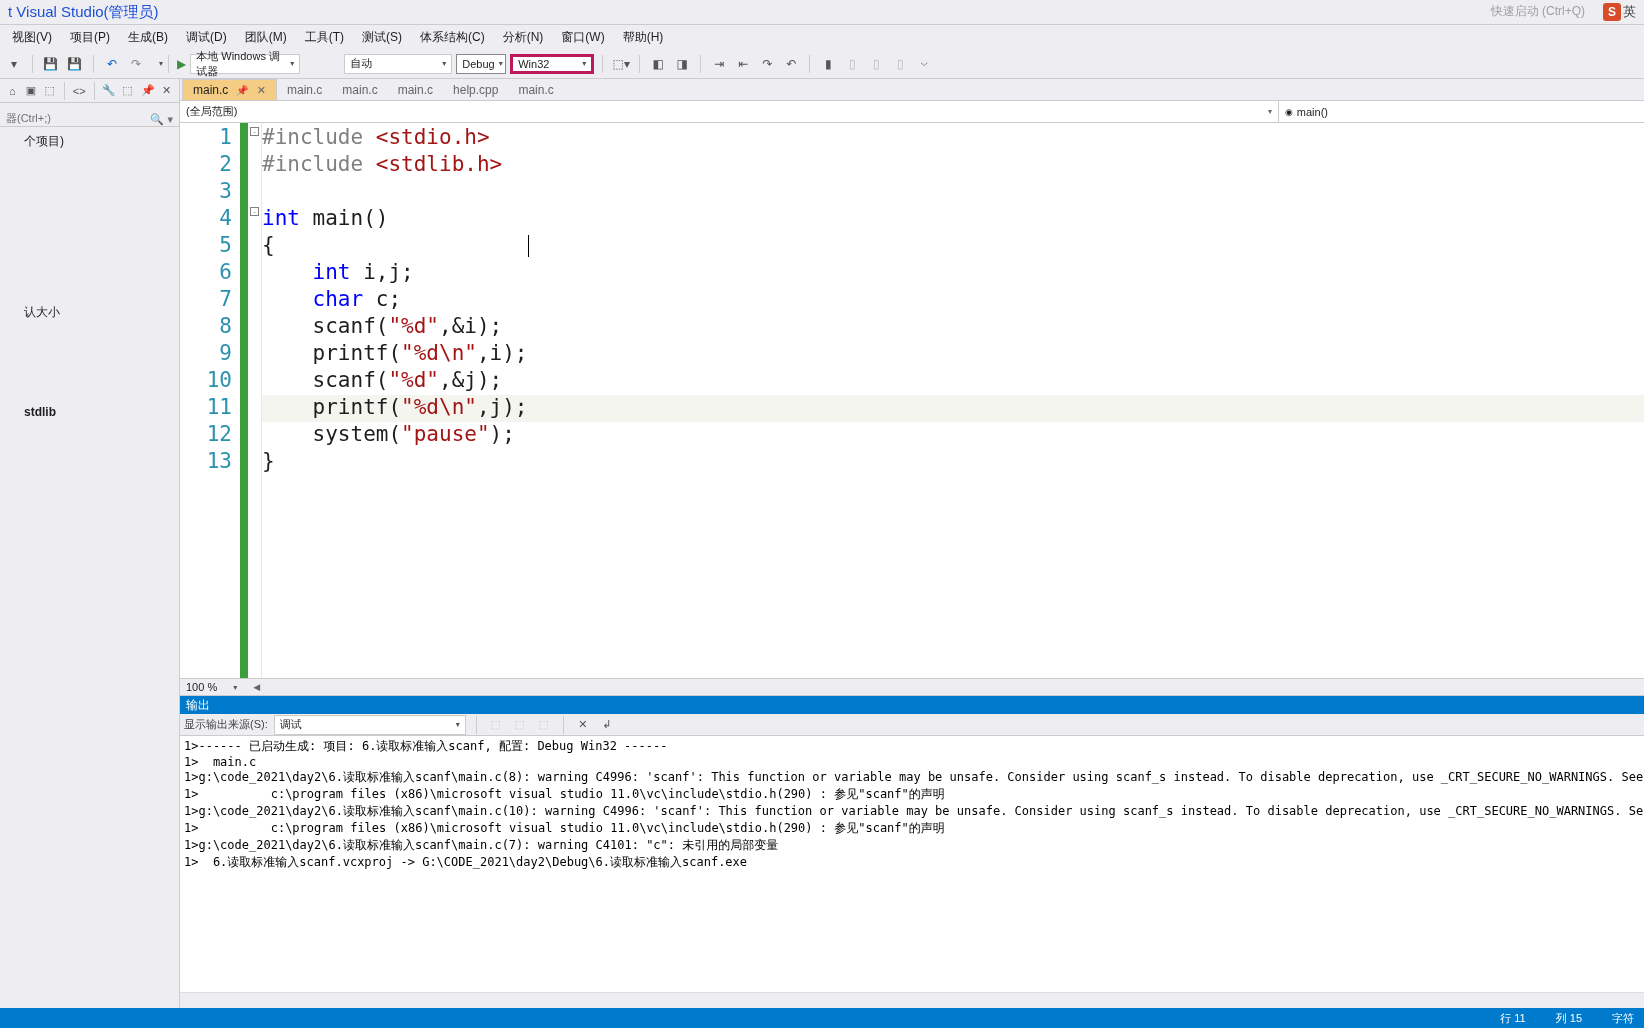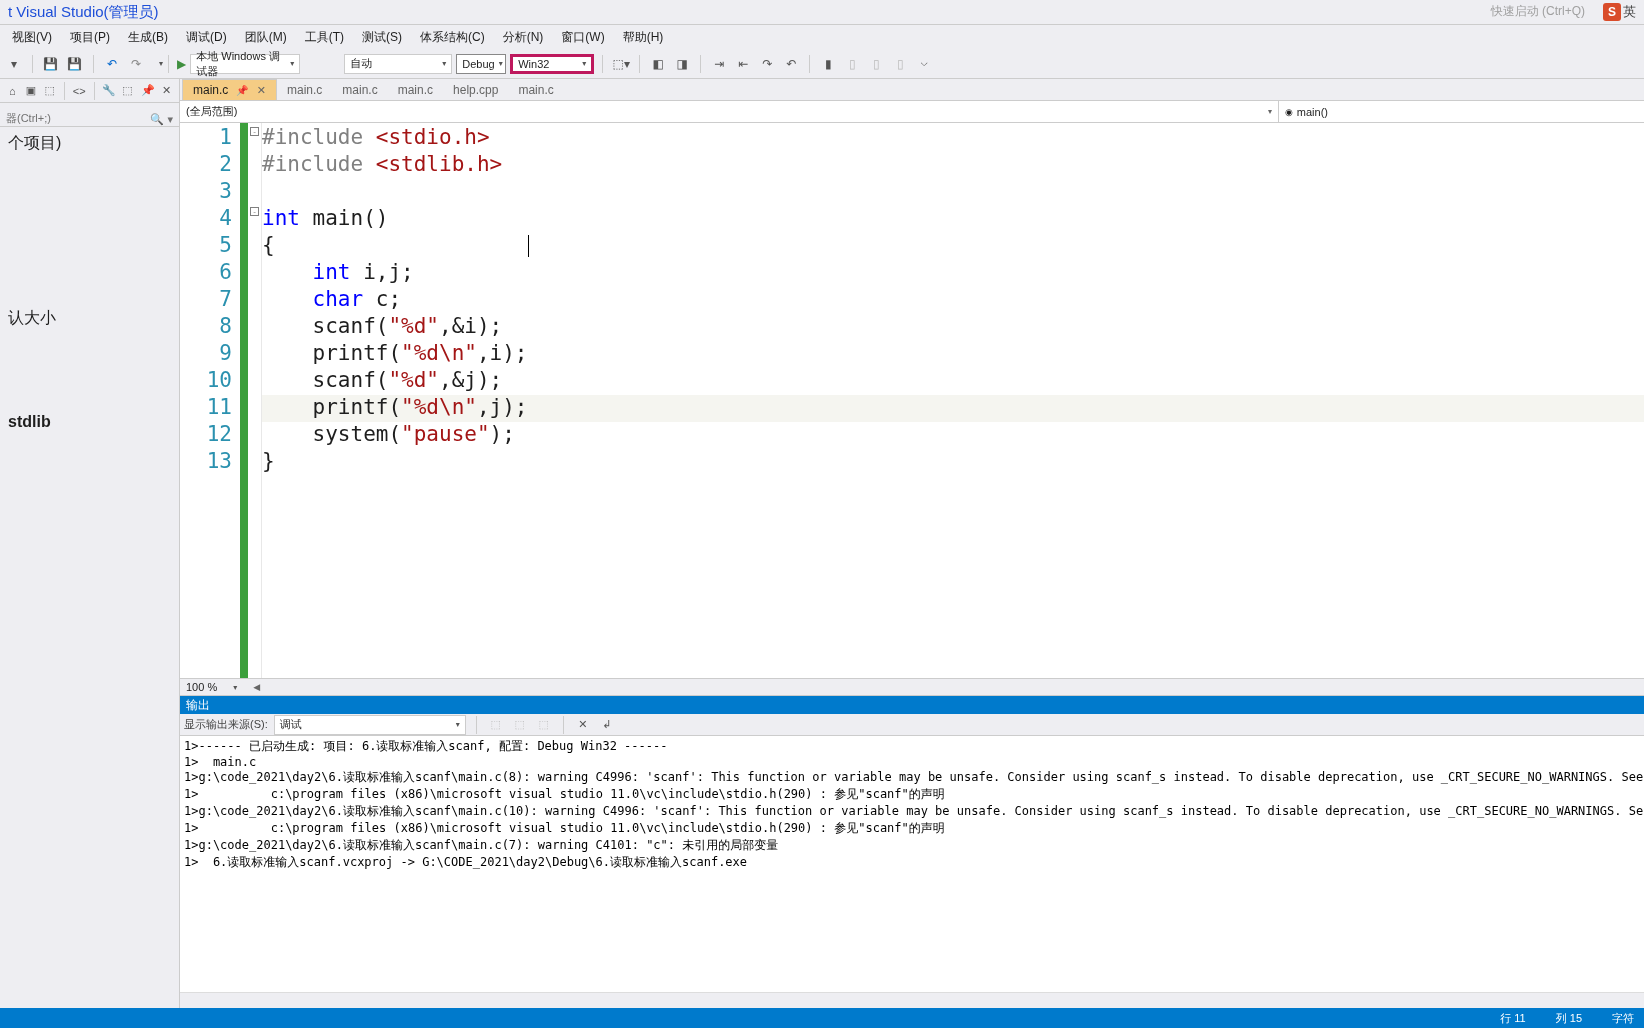--- a/index.html
+++ b/index.html
@@ -21,21 +21,21 @@
 .dropdown { height: 20px; border: 1px solid #ccc; background: #fff; font-size: 11px; padding: 0 5px; display: flex; align-items: center; justify-content: space-between; cursor: pointer; }
 .dropdown::after { content: "▾"; font-size: 8px; color: #555; margin-left: 4px; }
 
 .main-area { display: flex; height: calc(100% - 25px - 24px - 30px - 20px); }
 
 .sidebar { width: 180px; background: #eeeef2; border-right: 1px solid #ccc; display: flex; flex-direction: column; }
 .sidebar-toolbar { height: 24px; display: flex; align-items: center; justify-content: flex-end; padding: 0 4px; gap: 2px; border-bottom: 1px solid #ccc; }
 .sb-ico { width: 18px; height: 18px; display:flex; align-items:center; justify-content:center; color:#555; cursor:pointer; font-size:11px; }
 .sidebar-search { height: 24px; display: flex; align-items: flex-end; justify-content: space-between; padding: 0 6px; border-bottom: 1px solid #ccc; font-size: 11px; color: #717171;}
 .sidebar-search .mag { color:#717171; }
-.sidebar-body { flex:1; padding: 4px; font-size:16px; }
+.sidebar-body { flex:1; padding: 4px; font-size:12px;margin-left:16px; }
 .tree-item { padding: 2px 4px; }
 .tree-item.bold { font-weight: bold; }
 
 .editor-area { flex: 1; display: flex; flex-direction: column; background: #fff; }
 .tabs { height: 22px; background: #eeeef2; display: flex; align-items: flex-end; padding-left: 2px; border-bottom: 1px solid #ccc; }
 .tab { height: 21px; padding: 0 10px; font-size: 12px; display: flex; align-items: center; cursor: pointer; color: #666; gap: 8px; }
 .tab.active { background: #f5cc84; color: #1e1e1e; border: 1px solid #ccc; border-bottom: none; }
 .tab .close-x { font-size: 11px; color: #666; }
 .tab .pin { font-size: 10px; color: #555; }
 

